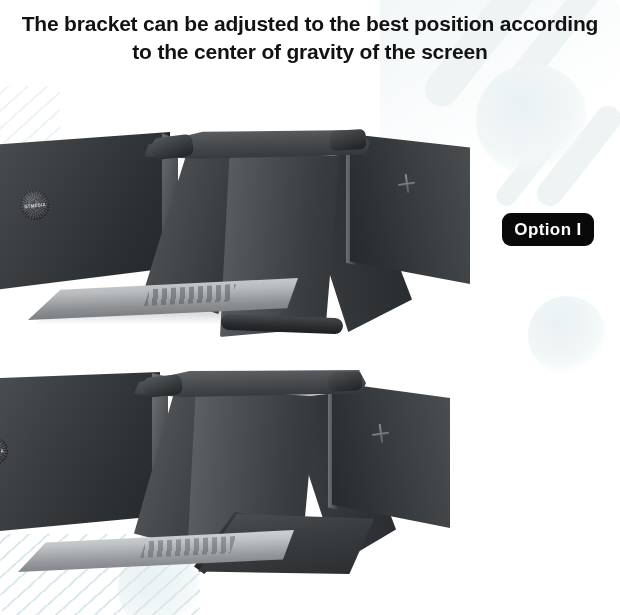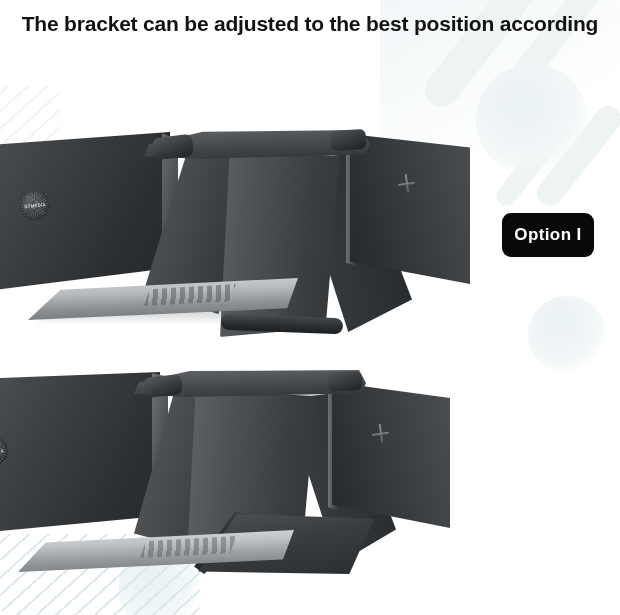--- a/index.html
+++ b/index.html
@@ -71,21 +71,21 @@
     color: #ffffff;
     font-weight: bold;
     font-size: 17px;
     letter-spacing: 0.4px;
     border-radius: 9px;
     display: flex;
     align-items: center;
     justify-content: center;
     z-index: 8;
   }
-  #badge-1 { left: 502px; top: 213px; width: 92px; height: 44px; }
+  #badge-1 { left: 502px; top: 213px; width: 92px; height: 33px; }
   #badge-2 { left: 492px; top: 463px; width: 105px; height: 33px; }
 
   
   .stage {
     position: absolute;
     z-index: 4;
   }
   #photo-1 { left: -6px; top: 118px; width: 480px; height: 225px; }
   #photo-2 { left: -12px; top: 362px; width: 470px; height: 215px; }
 
@@ -316,20 +316,21 @@
     <div class="deco-blob" style="left:476px; top:64px; width:112px; height:112px;"></div>
     <div class="deco-blob" style="left:528px; top:296px; width:78px; height:78px;"></div>
     <div class="deco-blob" style="left:118px; top:548px; width:82px; height:82px;"></div>
 
     <div class="deco-hatch" style="left:-30px; top:534px; width:230px; height:110px;"></div>
     <div class="deco-hatch" style="left:-20px; top:86px; width:80px; height:60px; opacity:0.5;"></div>
   </div>
 
   <div class="heading">
     <span>The bracket can be adjusted to the best position according</span>
+    <span class="l2">to the center of gravity of the screen</span>
   </div>
 
   <div class="stage" id="photo-1">
 
     <div class="part panel-left-1"></div>
     <div class="part panel-left-edge-1"></div>
 
     <div class="logo-badge part" id="logo-1">
       <span class="logo-text">GTMEDIA</span>
     </div>

